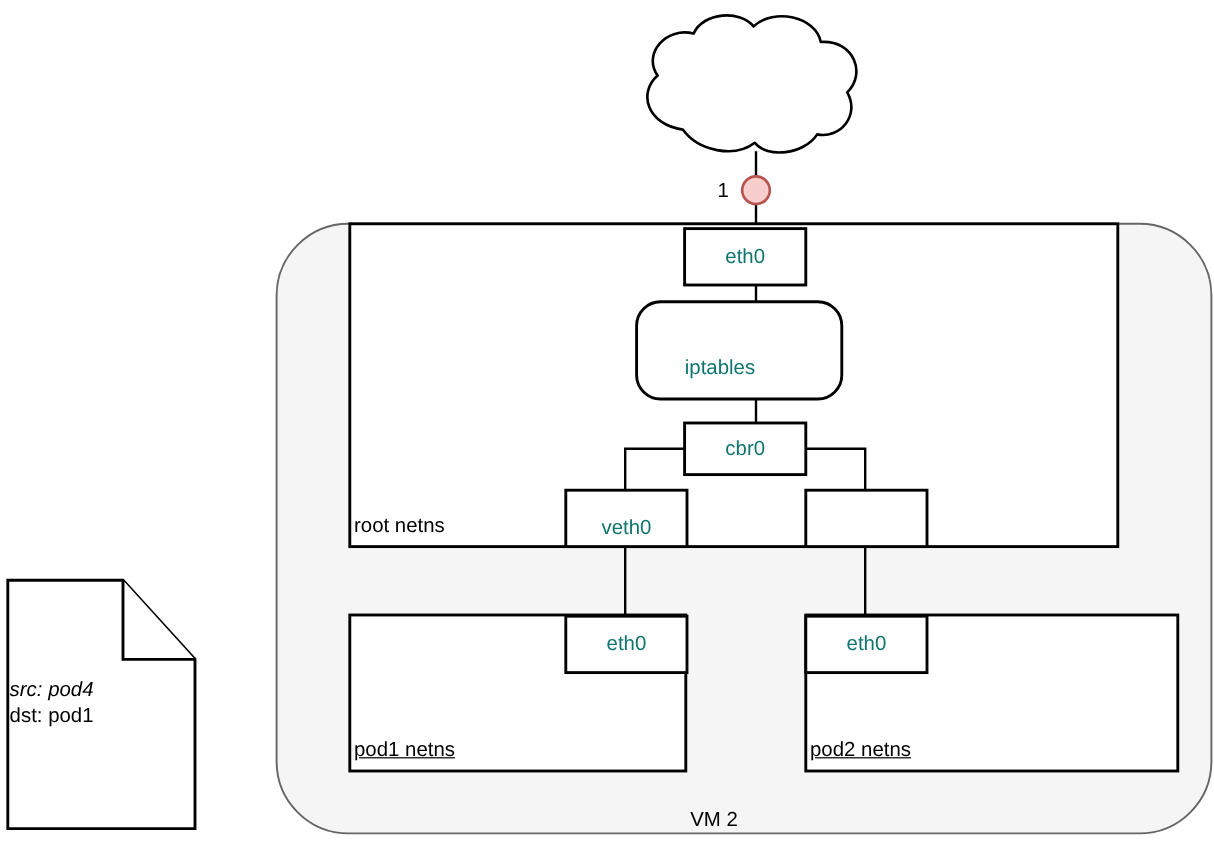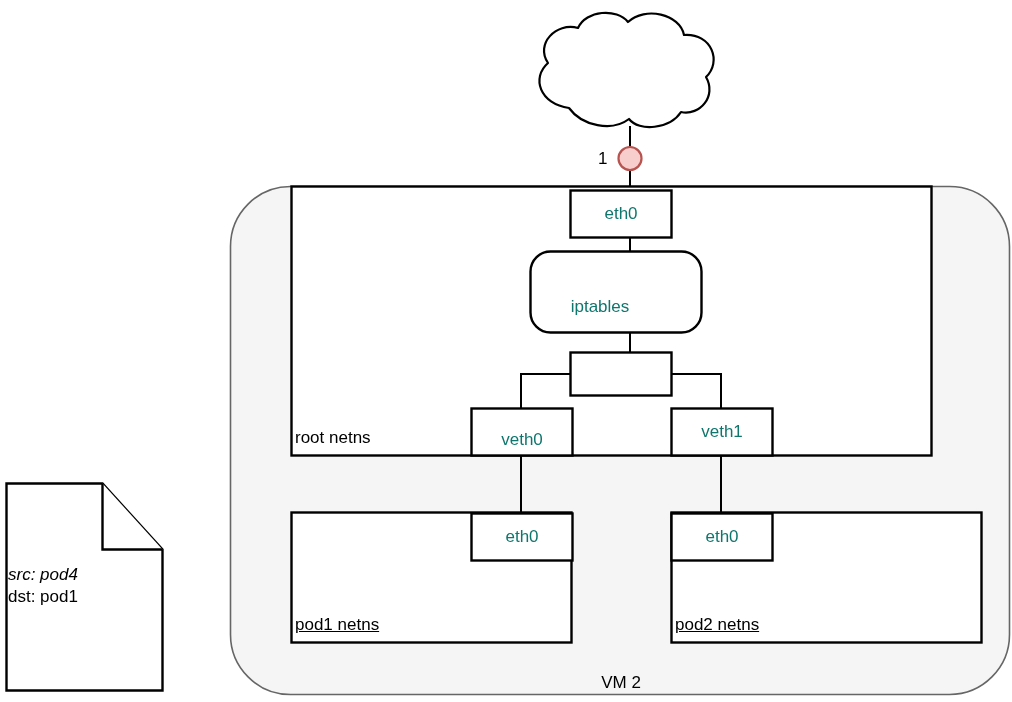--- a/index.html
+++ b/index.html
@@ -106,33 +106,33 @@
     <path d="M 102.5 483.5 L 102.5 549.5 L 162.5 549.5" fill="#ffffff" stroke="#000000" stroke-width="2.4" stroke-linejoin="miter"></path>
 
   </svg>
 
   <div class="lbl" style="left:598px; top:150px;">1</div>
 
   <div class="box-label" style="left:570px; top:190px; width:102px; height:48px;">eth0</div>
 
   <div class="box-label" style="left:530px; top:296px; width:140px; height:22px;">iptables</div>
 
+  <div class="box-label" style="left:570px; top:352px; width:102px; height:44px;">cbr0</div>
 
   <div class="box-label" style="left:471px; top:408px; width:102px; height:64px;">veth0</div>
 
-  <div class="box-label" style="left:671px; top:408px; width:102px; height:48px;">veth1</div>
 
   <div class="box-label" style="left:471px; top:513px; width:102px; height:48px;">eth0</div>
 
   <div class="box-label" style="left:671px; top:513px; width:102px; height:48px;">eth0</div>
 
   <div class="lbl" style="left:295px; top:429px;">root netns</div>
 
   <div class="lbl" style="left:295px; top:616px;text-decoration:underline;">pod1 netns</div>
 
   <div class="lbl" style="left:675px; top:616px;text-decoration:underline;">pod2 netns</div>
 
-  <div class="lbl lbl-center" style="left:570px; top:674px; width:102px;">VM 2</div>
+  <div class="lbl lbl-center" style="left:544px; top:674px; width:102px;">VM 2</div>
 
   <div class="lbl" style="left:8px; top:566px;font-style:italic;">src: pod4</div>
   <div class="lbl" style="left:8px; top:588px;">dst: pod1</div>
 
 </div>
 
 </body></html>

